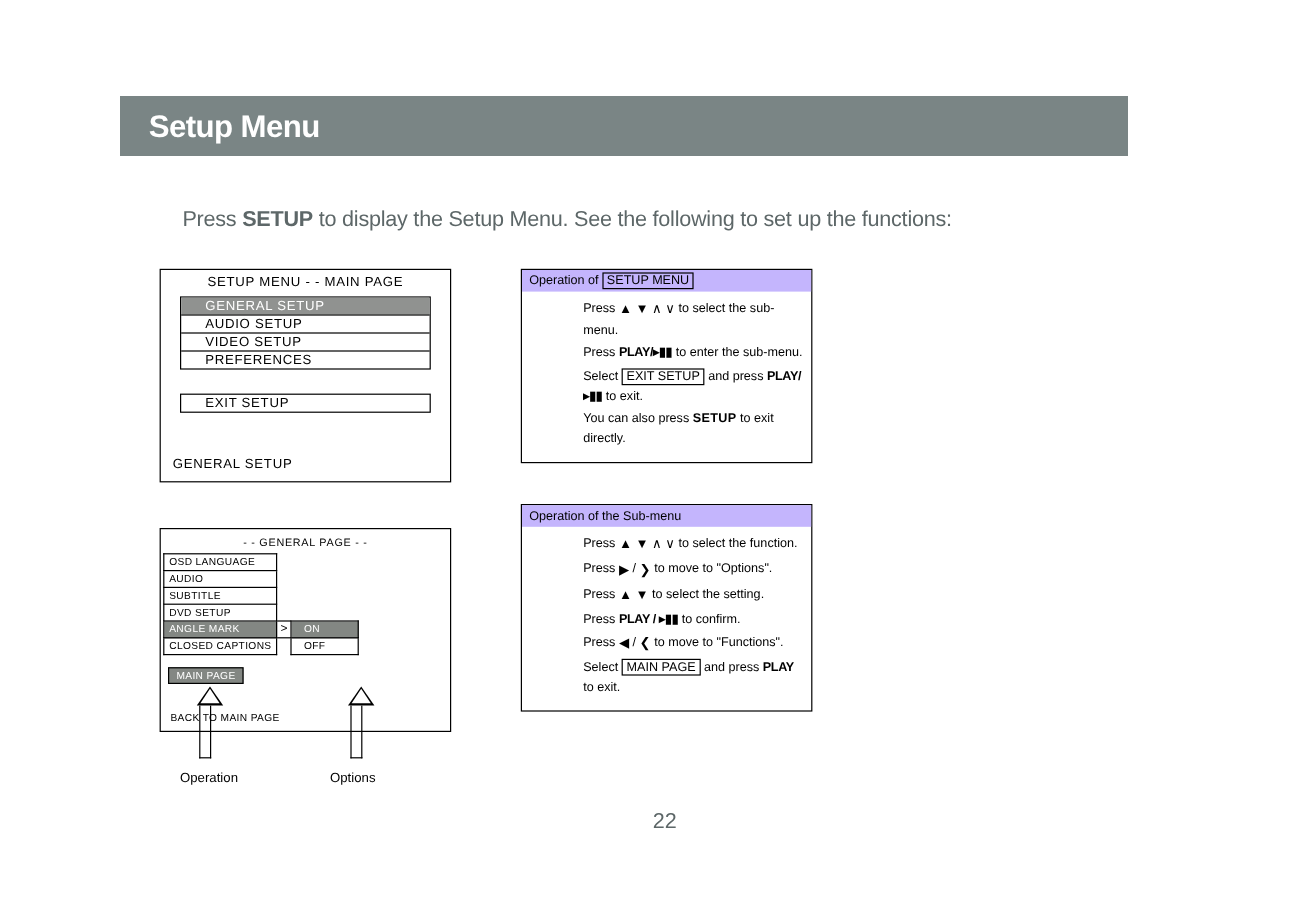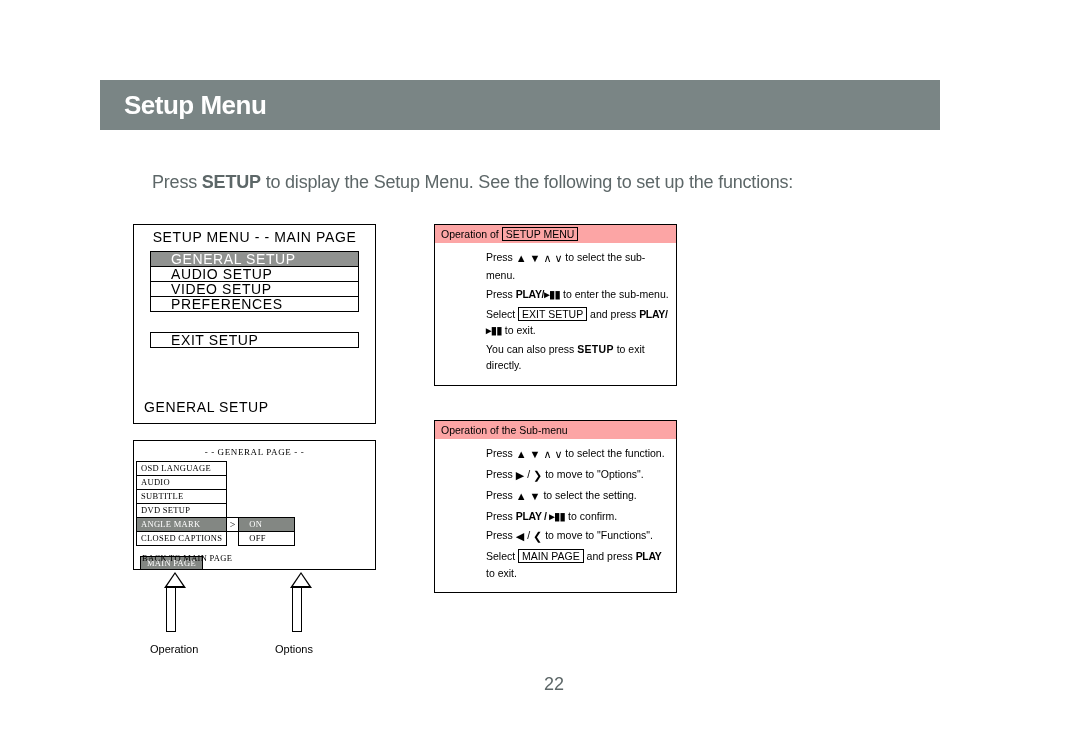--- a/index.html
+++ b/index.html
@@ -35,24 +35,24 @@
     color: #5d6768;
     letter-spacing: -0.2px;
   }
   .intro .bold { font-weight: bold; }
 
   .mainpage-box {
     position: absolute;
     left: 133px;
     top: 224px;
     width: 243px;
-    height: 200px;
+    height: 178px;
     border: 1.5px solid #000;
     background: #fff;
-    font-size: 14px;
+    font-size: 11px;
   }
   .mainpage-title {
     text-align: center;
     padding: 4px 0 3px;
     letter-spacing: 0.6px;
   }
   .mainpage-list {
     margin: 3px 16px 0 16px;
     border: 1px solid #000;
   }
@@ -75,25 +75,24 @@
     left: 10px;
     bottom: 8px;
     letter-spacing: 0.6px;
   }
 
   .generalpage-box {
     position: absolute;
     left: 133px;
     top: 440px;
     width: 243px;
-    height: 130px;
+    height: 170px;
     border: 1.5px solid #000;
     background: #fff;
     font-size: 9px;
-    font-family: Liberation Serif, serif;
   }
   .generalpage-title {
     text-align: center;
     padding: 6px 0 4px;
     letter-spacing: 0.6px;
   }
   .gp-table {
     border-collapse: collapse;
     margin-left: 2px;
     font-size: 8.5px;
@@ -169,21 +168,21 @@
     position: absolute;
     left: 434px;
     width: 243px;
     border: 1.5px solid #000;
     background: #fff;
     font-size: 10.5px;
   }
   .opbox1 { top: 224px; }
   .opbox2 { top: 420px; }
   .opbox-header {
-    background: #fca5a5;
+    background: #c4b5fd;
     padding: 3px 6px;
     font-size: 10.5px;
   }
   .boxed {
     border: 1px solid #000;
     padding: 0 3px;
   }
   .opbox-body {
     padding: 6px 7px 8px 7px;
     margin-left: 44px;

